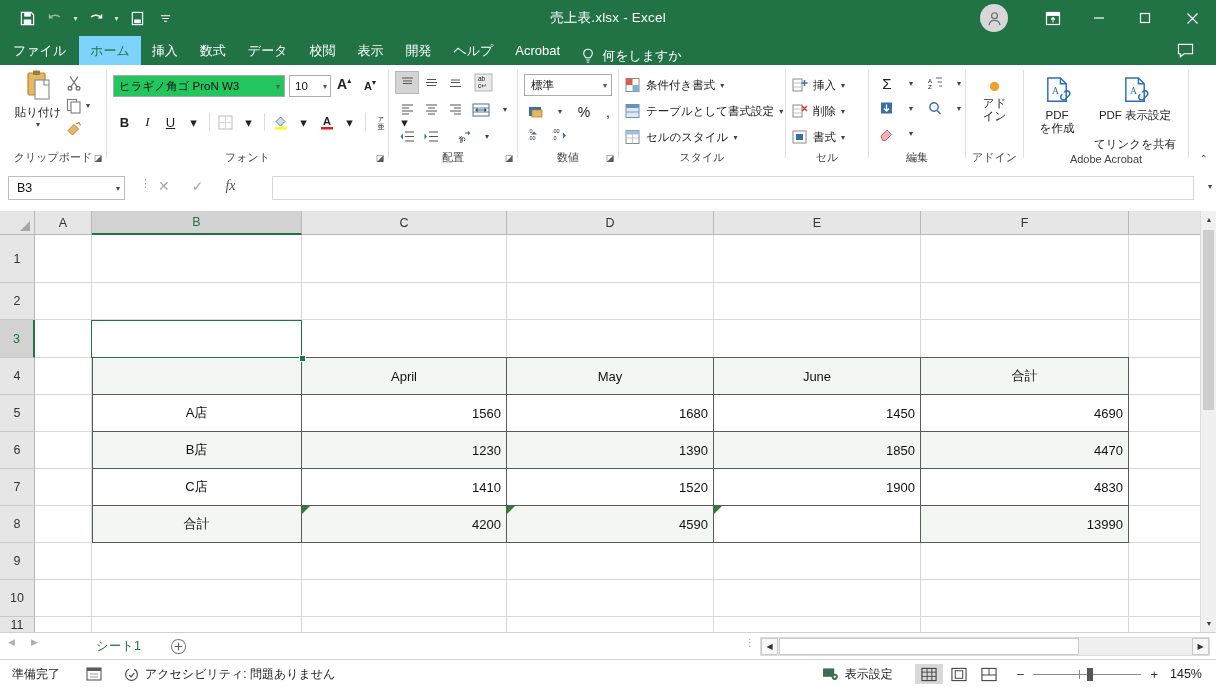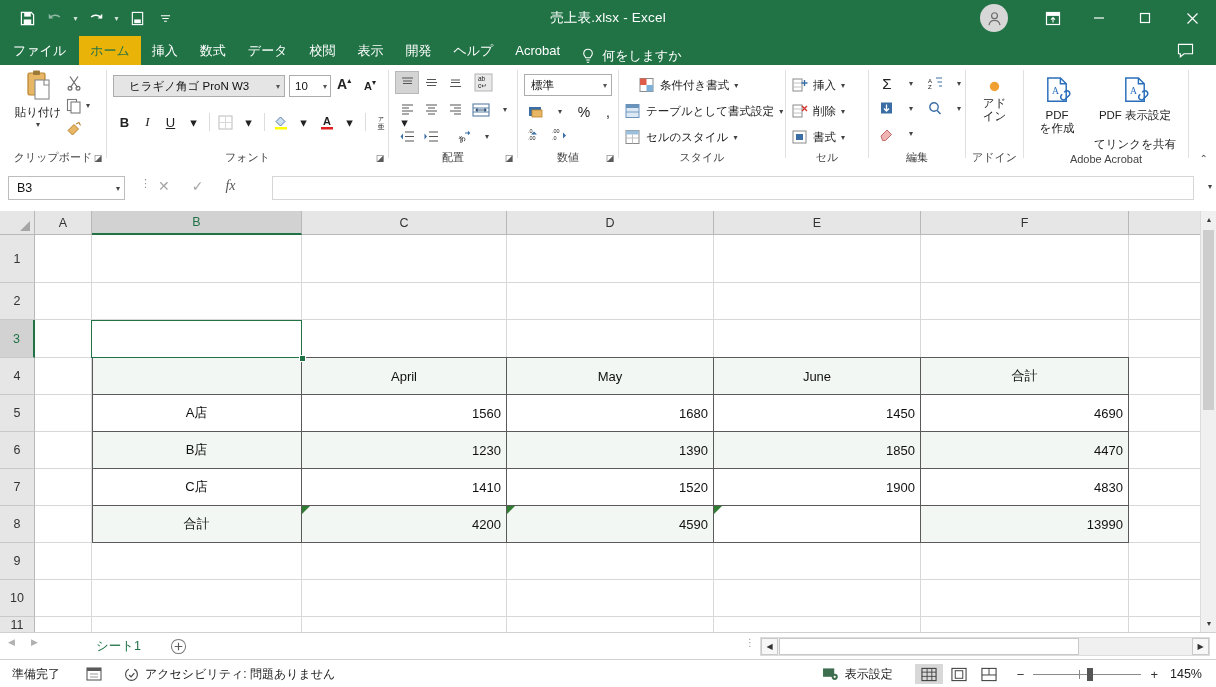--- a/index.html
+++ b/index.html
@@ -42,21 +42,21 @@
 
   
   .tabs {
     position: absolute; top: 36px; left: 0; width: 1216px; height: 29px;
     background: #217346; display: flex; align-items: flex-end;
   }
   .tab {
     height: 29px; padding: 0 11px; display: flex; align-items: center;
     color: #ffffff; font-size: 13px; white-space: nowrap;
   }
-  .tab.active { background: #eab308; color: #217346; }
+  .tab.active { background: #7dd3fc; color: #217346; }
   .tab.first { padding: 0 13px; }
   .tellme { display: flex; align-items: center; gap: 7px; margin-left: 10px; color:#fff; font-size: 13px; }
   .bulb { width: 14px; height: 16px; display:block; }
   .comment-btn {
     position: absolute; right: 14px; top: 36px; width: 34px; height: 29px;
     display: flex; align-items: center; justify-content: center;
   }
 
   
   .ribbon {
@@ -81,22 +81,22 @@
     position: absolute; left: 12px; top: 4px; width: 52px; height: 74px;
     display: flex; flex-direction: column; align-items: center; justify-content: flex-start;
   }
   .paste-label { font-size: 11.5px; color: #222; margin-top: 2px; }
   .clip-small { position: absolute; left: 66px; top: 6px; width: 50px; }
   .clip-row { display: flex; align-items: center; height: 23px; gap: 4px; }
 
   
   .fontname {
     position: absolute; left: 6px; top: 10px; width: 172px; height: 22px;
-    border: 1px solid #acacac; background: #e5e5e5; display: flex; align-items: center;
-    font-size: 11.5px; color: #111; padding-left: 15px; box-sizing: border-box;
+    border: 1px solid #acacac; background: #22c55e; display: flex; align-items: center;
+    font-size: 11.5px; color: #111; padding-left: 5px; box-sizing: border-box;
   }
   .fontname .dd { margin-left: auto; margin-right: 4px; font-size: 8px; color: #555; }
   .fontsize {
     position: absolute; left: 182px; top: 10px; width: 42px; height: 22px;
     border: 1px solid #acacac; background: #fff; display: flex; align-items: center;
     font-size: 11.5px; color: #111; padding-left: 5px; box-sizing: border-box;
   }
   .fontsize .dd { margin-left: auto; margin-right: 3px; font-size: 8px; color: #555; }
   .growA { position: absolute; top: 11px; font-size: 13px; color: #222; font-weight: 600; }
   .fmt-row { position: absolute; left: 6px; top: 44px; display: flex; align-items: center; height: 26px; }
@@ -535,21 +535,21 @@
               <path d="M13 9.5l3 3-3 3z" fill="#3a6ea5" transform="translate(0,-4)"></path>
             </svg>
         </div>
       </div>
       <div class="grp-label">数値</div>
       <div class="dlg">◪</div>
     </div>
     <div class="grp-sep" style="left:618px;"></div>
 
     <div class="grp" style="left:619px; width:166px;">
-      <div class="mrow" style="left:20px; top:8px;">
+      <div class="mrow" style="left:6px; top:8px;">
         <svg width="16" height="16" viewBox="0 0 16 16">
             <rect x="1" y="1.5" width="13" height="13" fill="#fff" stroke="#8a8a8a" stroke-width="1"></rect>
             <rect x="1" y="1.5" width="6.5" height="6.5" fill="#e05c4a"></rect>
             <rect x="7.5" y="8" width="6.5" height="6.5" fill="#7fb0d8"></rect>
           </svg>
         <span class="cap">条件付き書式</span>
         <span class="chev">▾</span>
       </div>
       <div class="mrow" style="left:6px; top:34px;">
         <svg width="16" height="16" viewBox="0 0 16 16">

